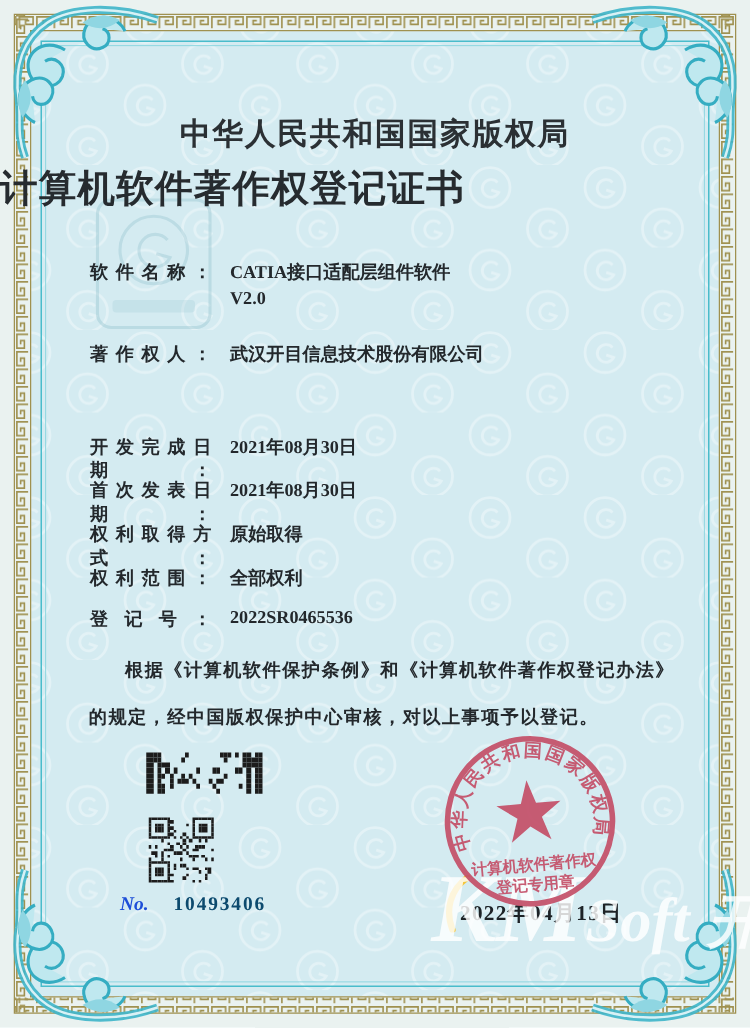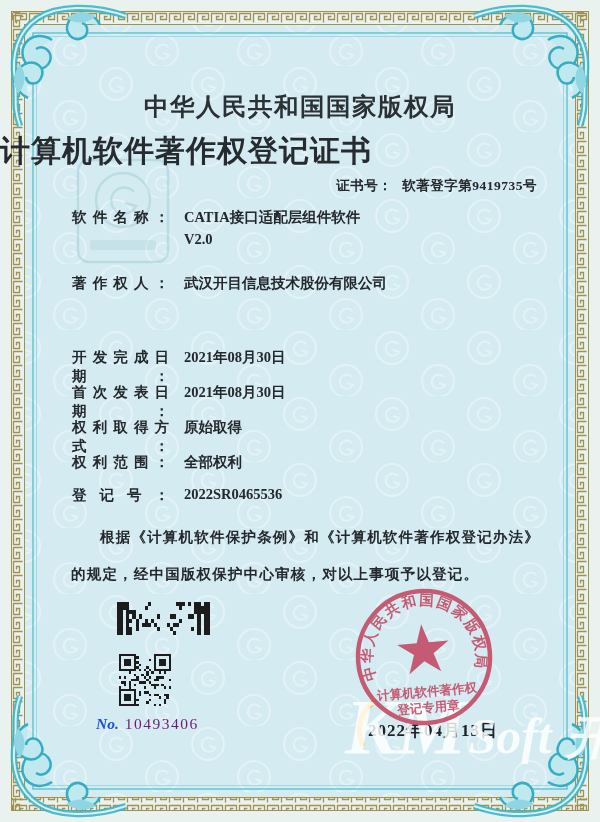--- a/index.html
+++ b/index.html
@@ -46,21 +46,21 @@
   .bc-cell{width:3.1px;height:4.125px;}
   .bc-cell.on{background:#1c1c1c;}
   .qrcode{
     position:absolute;left:119px;top:654px;width:52px;height:52px;
     display:grid;grid-template-columns:repeat(21,1fr);grid-template-rows:repeat(21,1fr);
   }
   .qr-cell.on{background:#1c1c1c;}
   
   .serial{position:absolute;left:96px;top:715px;font-size:15.5px;}
   .serial .no{font-weight:bold;color:#1d4ed8;font-style:italic;}
-  .serial .num{color:#701a75;letter-spacing:1.5px;margin-left:6px;}
+  .serial .num{color:#0c4a6e;letter-spacing:1.5px;margin-left:20px;font-weight:bold;}
   .issue-date{
     position:absolute;left:368px;top:719px;
     font-size:17px;font-weight:bold;letter-spacing:1px;color:#1d2226;
   }
   
   .stamp{position:absolute;left:349px;top:582px;z-index:5;transform:rotate(-5deg);opacity:.92;}
   
   .watermark{
     position:absolute;left:345px;top:688px;z-index:4;white-space:nowrap;
     color:rgba(255,255,255,.82);font-style:italic;line-height:1;
@@ -129,23 +129,20 @@
     <circle cx="47" cy="42" r="27" fill="none" stroke="rgba(140,190,202,0.55)" stroke-width="2.5"></circle>
     <path d="M58,34 a13,13 0 1 0 2,14 l-11,-3" fill="none" stroke="rgba(140,190,202,0.55)" stroke-width="2.5"></path>
     <rect x="14" y="82" width="66" height="10" rx="3" fill="rgba(140,190,202,0.35)"></rect>
   </svg>
 
   <div class="content">
 
     <div class="heading">中华人民共和国国家版权局</div>
     <div class="title">计算机软件著作权登记证书</div>
 
-    <div class="certno">
-      <span>证书号：</span><span class="sp"></span><span>软著登字第9419735号</span>
-    </div>
 
     <div class="f-row" style="top:208px">
       <span class="f-label">软件名称：</span>
       <span class="f-value">CATIA接口适配层组件软件</span>
       <span class="f-value2">V2.0</span>
     </div>
     <div class="f-row" style="top:274px">
       <span class="f-label">著作权人：</span>
       <span class="f-value">武汉开目信息技术股份有限公司</span>
     </div>

